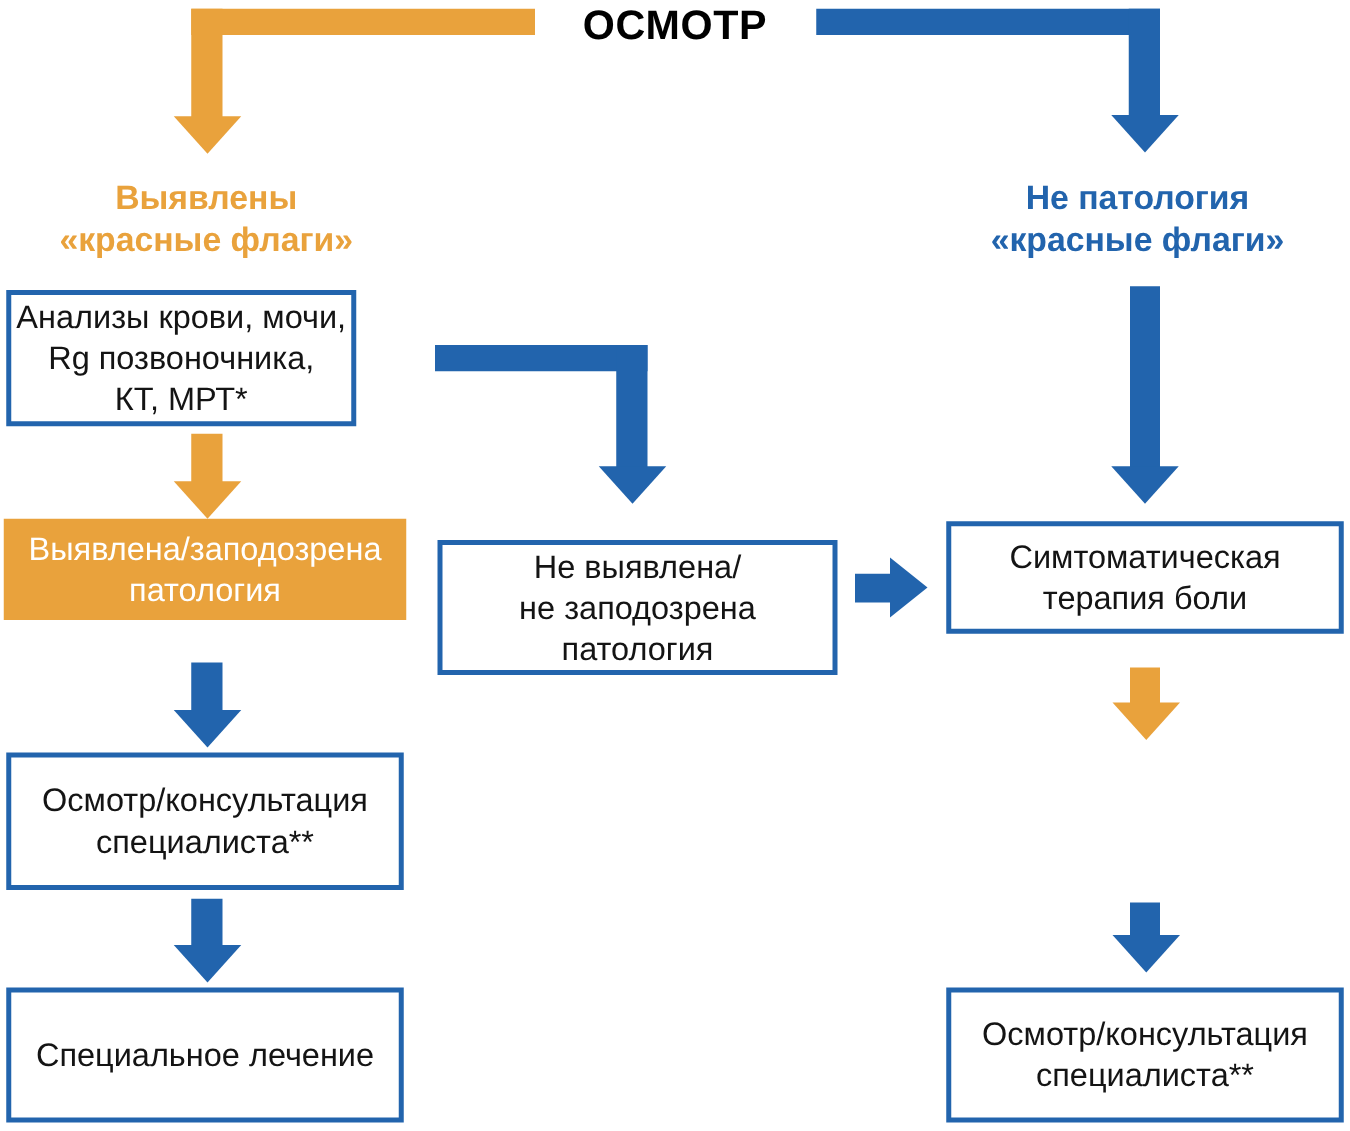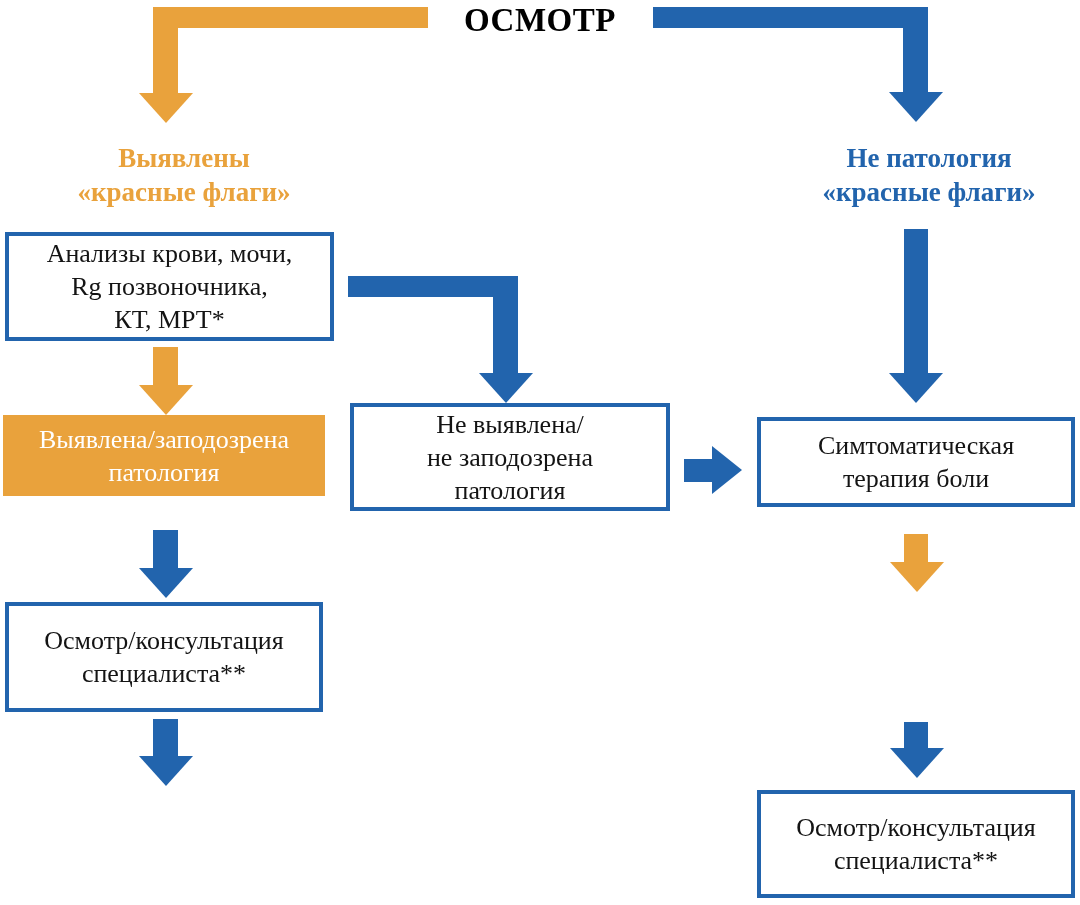--- a/index.html
+++ b/index.html
@@ -7,36 +7,34 @@
     --blue:#2264AD;
     --ink:#141414;
   }
   html,body{margin:0;padding:0;background:#ffffff;}
   body{font-family:"Liberation Sans", sans-serif;}
   .canvas{
     position:relative;
     width:1080px;height:905px;
     background:#ffffff;
     overflow:hidden;
-    font-family:Liberation Serif, serif;
   }
   .title{
     position:absolute;left:0;top:0;width:1080px;
     text-align:center;
     font-size:33px;font-weight:700;color:#000;
     letter-spacing:.5px;
     line-height:40px;
   }
   .branch-label{
     position:absolute;
     text-align:center;
     font-size:27px;font-weight:700;
     line-height:34px;
     white-space:pre-line;
-    padding-left:19px;
   }
   .branch-label.o{color:var(--orange);}
   .branch-label.b{color:var(--blue);}
   .bx{
     position:absolute;
     box-sizing:border-box;
     display:flex;align-items:center;justify-content:center;
     text-align:center;
     font-size:26px;line-height:33px;color:var(--ink);
   }
@@ -74,21 +72,21 @@
 
   <div class="seg b" style="left:653px;top:7px;width:275px;height:21px"></div>
   <div class="seg b" style="left:903px;top:7px;width:25px;height:87px"></div>
   <div class="tri-down b" style="left:889px;top:92px"></div>
 
   <div class="branch-label o" style="left:0px;top:141px;width:330px">Выявлены
 «красные флаги»</div>
   <div class="branch-label b" style="left:745px;top:141px;width:330px">Не патология
 «красные флаги»</div>
 
-  <div class="bx wbox" style="left:5px;top:232px;width:329px;height:109px">
+  <div class="bx wbox" style="left:5px;top:232px;width:280px;height:109px">
     <span>Анализы крови, мочи,
 Rg позвоночника,
 КТ, МРТ*</span>
   </div>
 
   <div class="seg o" style="left:153px;top:347px;width:25px;height:40px"></div>
   <div class="tri-down o" style="left:139px;top:385px"></div>
 
   <div class="bx obox" style="left:3px;top:415px;width:322px;height:81px">
     <span>Выявлена/заподозрена
@@ -99,26 +97,29 @@
   <div class="tri-down b" style="left:139px;top:568px"></div>
 
   <div class="bx wbox" style="left:5px;top:602px;width:318px;height:110px">
     <span>Осмотр/консультация
 специалиста**</span>
   </div>
 
   <div class="seg b" style="left:153px;top:719px;width:25px;height:39px"></div>
   <div class="tri-down b" style="left:139px;top:756px"></div>
 
+  <div class="bx wbox" style="left:5px;top:790px;width:318px;height:108px">
+    <span>Специальное лечение</span>
+  </div>
 
   <div class="seg b" style="left:348px;top:276px;width:170px;height:21px"></div>
   <div class="seg b" style="left:493px;top:276px;width:25px;height:99px"></div>
   <div class="tri-down b" style="left:479px;top:373px"></div>
 
-  <div class="bx wbox" style="left:350px;top:403px;width:320px;height:108px">
+  <div class="bx wbox" style="left:350px;top:432px;width:320px;height:108px">
     <span>Не выявлена/
 не заподозрена
 патология</span>
   </div>
 
   <div class="seg b" style="left:684px;top:459px;width:28px;height:23px"></div>
   <div class="tri-right" style="left:712px;top:446px"></div>
 
   <div class="seg b" style="left:904px;top:229px;width:24px;height:146px"></div>
   <div class="tri-down b" style="left:889px;top:373px"></div>

